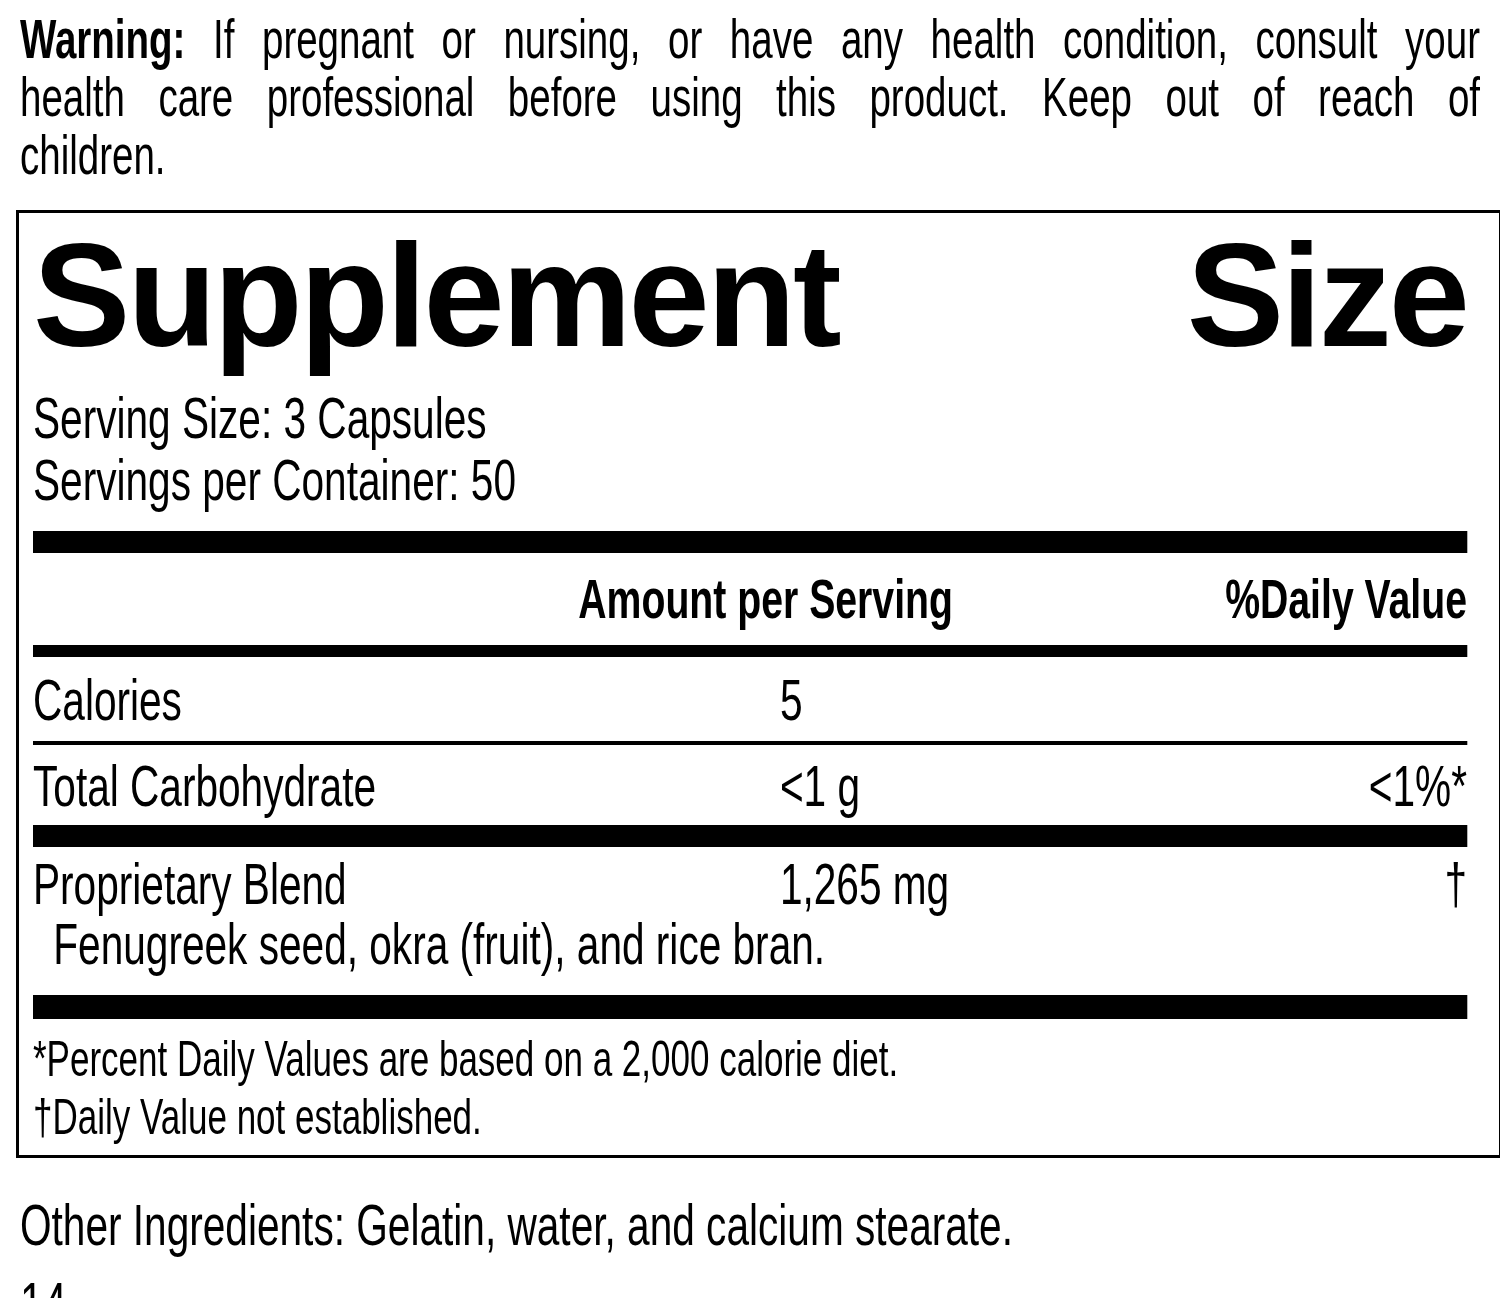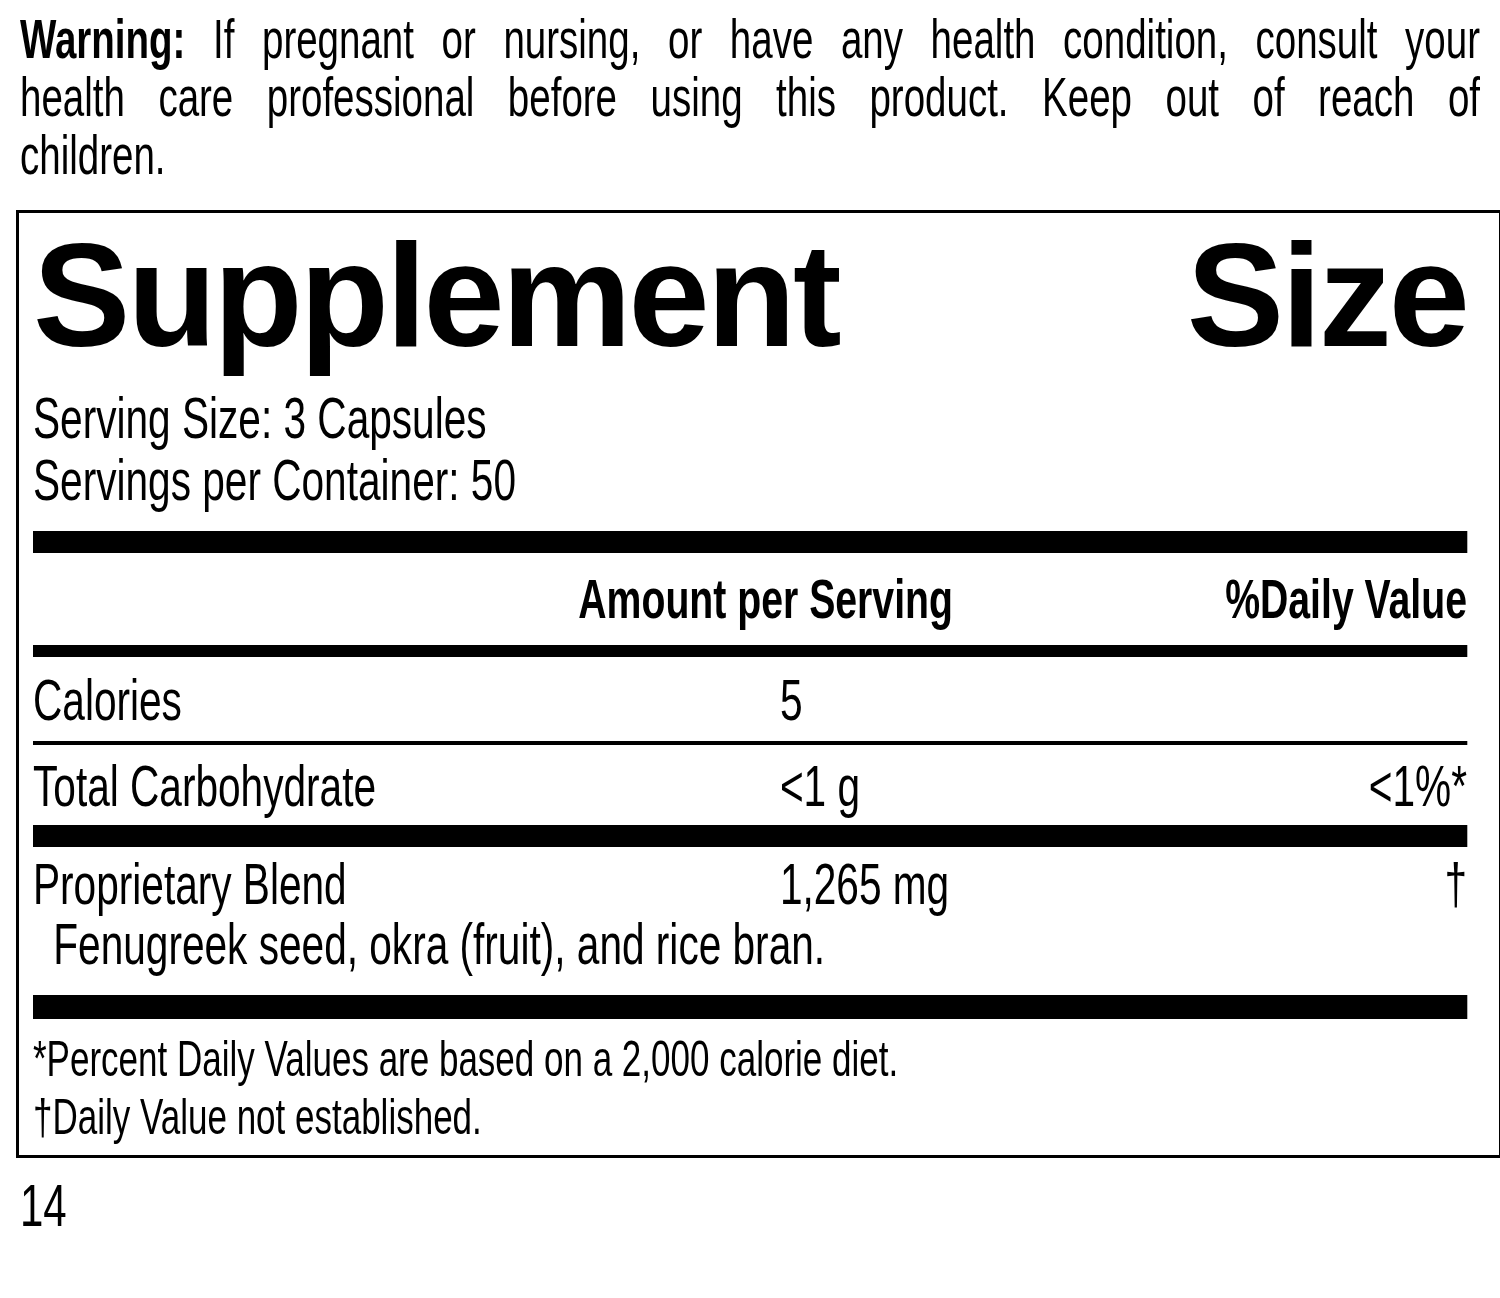--- a/index.html
+++ b/index.html
@@ -186,20 +186,25 @@
       </div>
       <div class="blend-detail">Fenugreek seed, okra (fruit), and rice bran.</div>
 
       <div class="bar bar-4"></div>
 
       <div class="footnote first">*Percent Daily Values are based on a 2,000 calorie diet.</div>
       <div class="footnote second">†Daily Value not established.</div>
     </div>
   </div>
 
+  <div class="other-outer">
+    <div class="cond">
+      <div class="other-line">Other Ingredients: Gelatin, water, and calcium stearate.</div>
+    </div>
+  </div>
 
   <div class="pagenum-outer">
     <div class="cond">
       <div class="pagenum-line">14</div>
     </div>
   </div>
 
 </div>
 
 </body></html>

